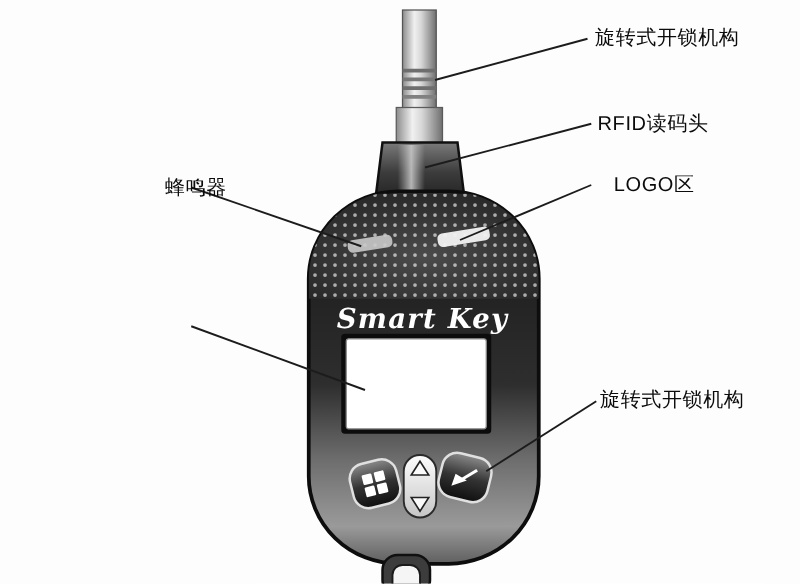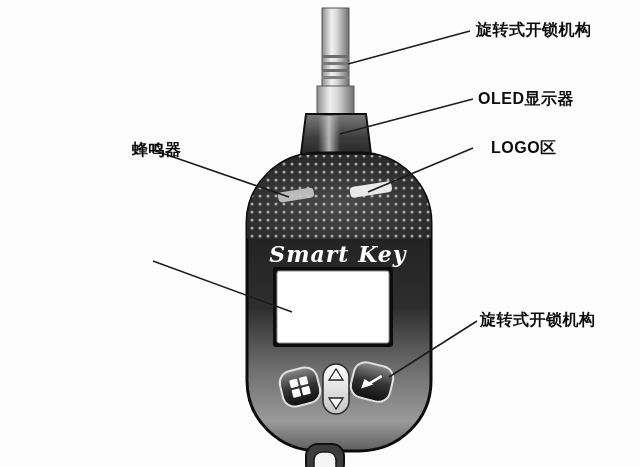--- a/index.html
+++ b/index.html
@@ -6,21 +6,21 @@
   .stage{
     position:relative;
     width:640px;height:467px;
     background:#fdfdfd;
     overflow:hidden;
     font-family:"Liberation Sans",sans-serif;
   }
   .stage svg{position:absolute;left:0;top:0;}
   .label{
     position:absolute;
-    font-weight:700;
+    font-weight:400;
     font-size:16px;
     letter-spacing:0.5px;
     color:#0b0b0b;
     white-space:nowrap;
     font-family:"Liberation Sans",sans-serif;
   }
 </style>
 </head>
 <body>
 
@@ -144,21 +144,21 @@
       <line x1="473" y1="99" x2="340" y2="134"></line>
       <line x1="473" y1="148" x2="368" y2="192"></line>
       <line x1="153" y1="150" x2="289" y2="197"></line>
       <line x1="153" y1="261" x2="292" y2="312"></line>
       <line x1="477" y1="321" x2="389" y2="377"></line>
     </g>
   </svg>
 
   <div class="label" style="left:476px; top:20px;">旋转式开锁机构</div>
 
-  <div class="label" style="left:478px; top:89px;">OLED显示器</div>
+  <div class="label" style="left:478px; top:89px;">RFID读码头</div>
 
   <div class="label" style="left:491px; top:138px;">LOGO区</div>
 
   <div class="label" style="left:96px; top:140px;margin-left:36px;">蜂鸣器</div>
 
 
   <div class="label" style="left:480px; top:310px;">旋转式开锁机构</div>
 
 </div>
 

